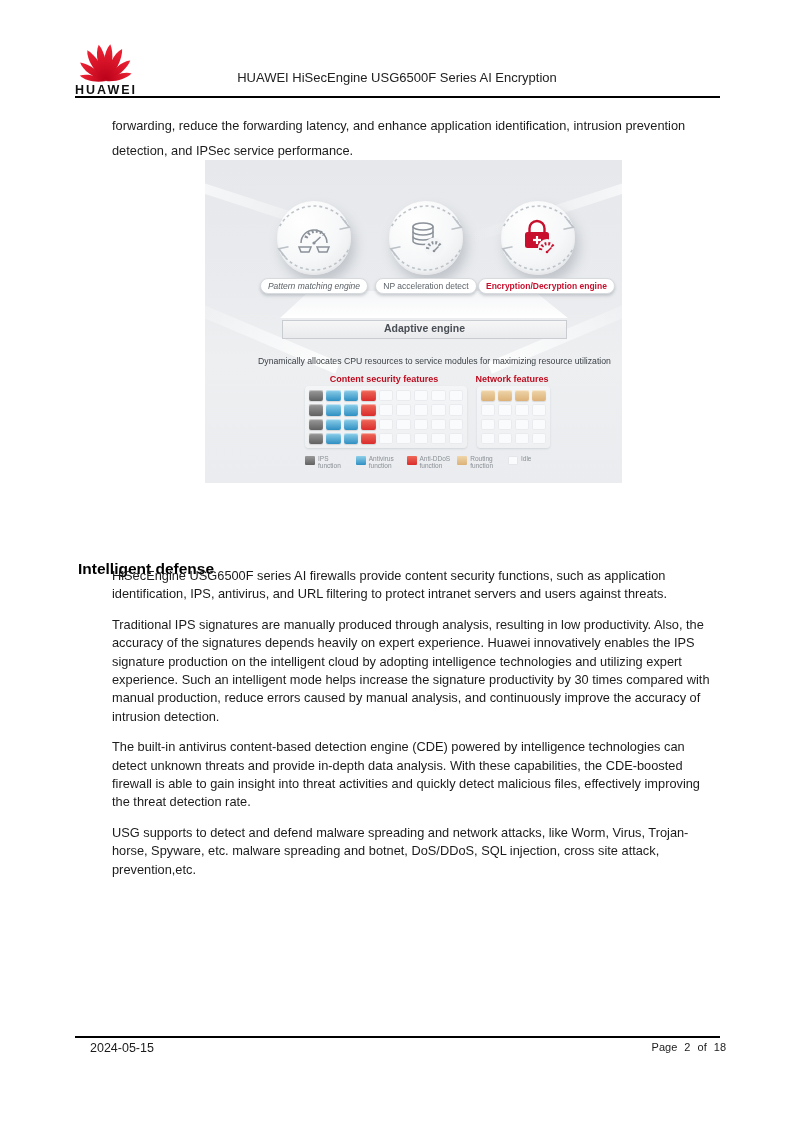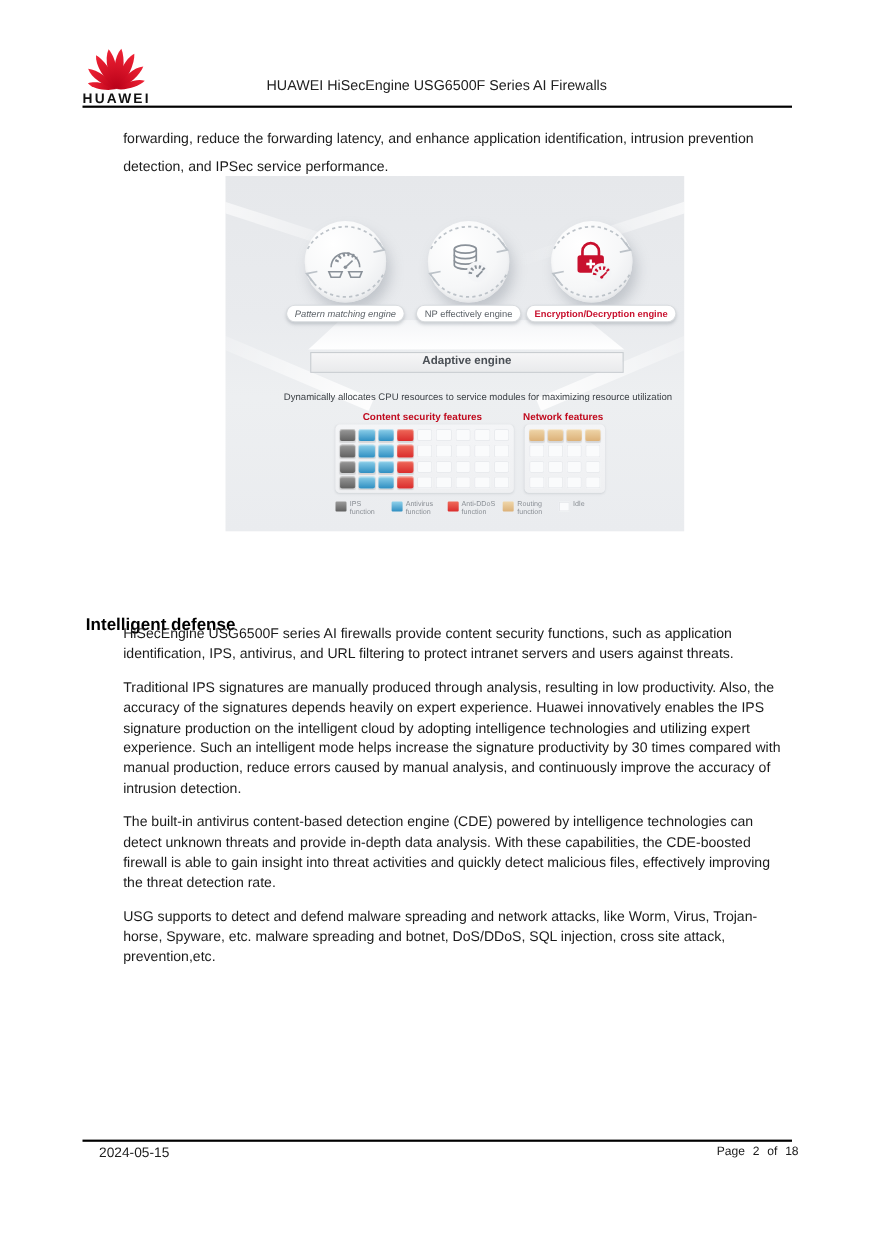--- a/index.html
+++ b/index.html
@@ -122,21 +122,21 @@
         <path transform="rotate(-29) scale(0.97)" d="M0,0 C-6,-13 -7,-29 -1.5,-37 C3.5,-29 5,-12 0,0 Z"></path>
         <path transform="rotate(-9)" d="M0,0 C-6,-13 -7,-29 -1.5,-37 C3.5,-29 5,-12 0,0 Z"></path>
         <path transform="rotate(9)" d="M0,0 C-6,-13 -7,-29 -1.5,-37 C3.5,-29 5,-12 0,0 Z"></path>
         <path transform="rotate(29) scale(0.97)" d="M0,0 C-6,-13 -7,-29 -1.5,-37 C3.5,-29 5,-12 0,0 Z"></path>
         <path transform="rotate(52) scale(0.86)" d="M0,0 C-6,-13 -7,-29 -1.5,-37 C3.5,-29 5,-12 0,0 Z"></path>
         <path transform="rotate(76) scale(0.72)" d="M0,0 C-6,-13 -7,-29 -1.5,-37 C3.5,-29 5,-12 0,0 Z"></path>
       </g>
     </svg>
     <div class="brand">HUAWEI</div>
   </div>
-  <div class="header-title">HUAWEI HiSecEngine USG6500F Series AI Firewalls</div>
+  <div class="header-title">HUAWEI HiSecEngine USG6500F Series AI Encryption</div>
   <div class="header-rule"></div>
 
   <div class="intro">forwarding, reduce the forwarding latency, and enhance application identification, intrusion prevention detection, and IPSec service performance.</div>
 
   <div class="diagram">
     <div class="beam tl"></div>
     <div class="beam tr"></div>
     <div class="platform"></div>
     <div class="beam bl"></div>
     <div class="beam br"></div>
@@ -187,21 +187,21 @@
             <path d="M9,18.5 A10,3.6 0 0 0 29,18.5"></path>
           </g>
           <circle cx="30" cy="29" r="9.5" fill="#f4f5f7" stroke="none"></circle>
           <g fill="none" stroke="#8a9199">
             <path d="M23.5,31 A7,7 0 0 1 36.5,28" stroke-width="3.2" stroke-dasharray="1.8 1.9"></path>
             <line x1="30" y1="33" x2="34.5" y2="28.5" stroke-width="1.5"></line>
             <circle cx="30" cy="33" r="1.3" fill="#8a9199" stroke="none"></circle>
           </g>
         </svg>
       </div>
-      <div class="engine-pill">NP effectively engine</div>
+      <div class="engine-pill">NP acceleration detect</div>
     </div>
 
     <div class="engine e3">
       <div class="engine-circle">
         <svg class="engine-arrows" width="98" height="98" viewBox="0 0 100 100">
           <g fill="none" stroke="#bcc2c8" stroke-width="1.6" stroke-dasharray="3 3">
             <path d="M15,38 A40,40 0 0 1 85,38"></path>
             <path d="M85,62 A40,40 0 0 1 15,62"></path>
           </g>
           <g fill="none" stroke="#bcc2c8" stroke-width="1.6">

